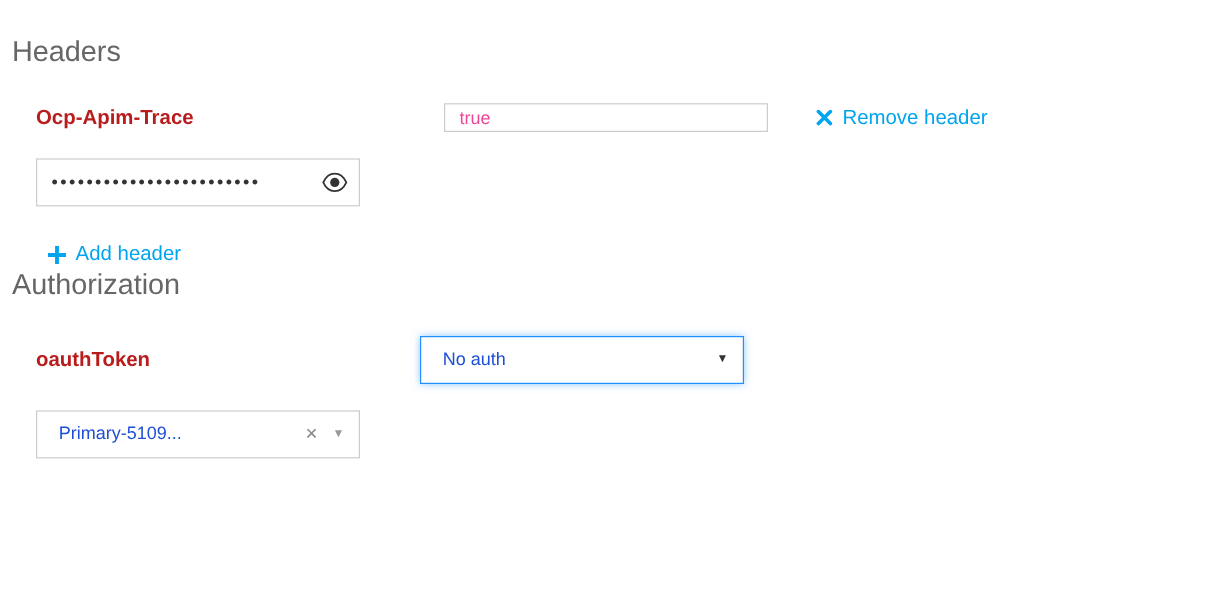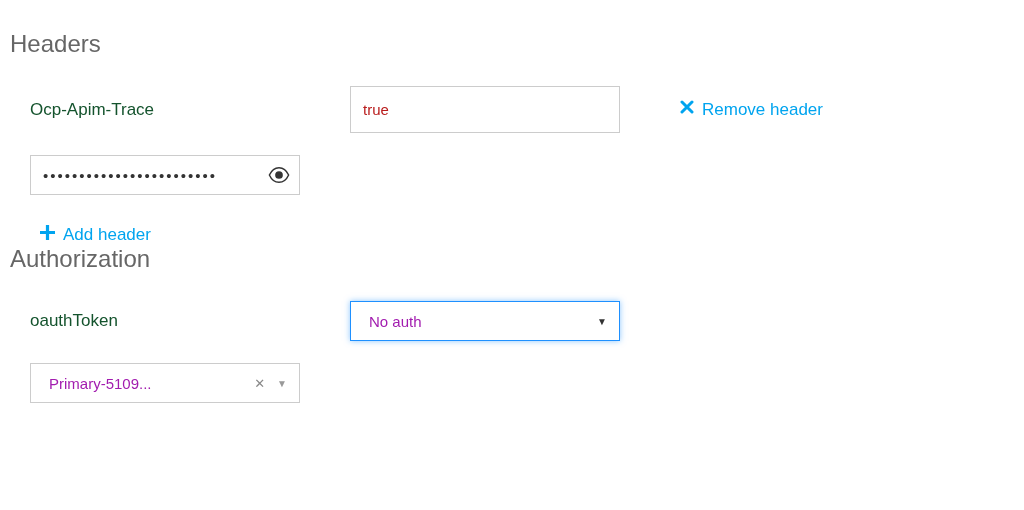--- a/index.html
+++ b/index.html
@@ -23,37 +23,38 @@
       margin-left: 0;
     }
     .row {
       display: flex;
       align-items: center;
       margin-bottom: 22px;
       margin-left: 20px;
     }
     .label {
       width: 320px;
-      font-weight: 400;
+      font-weight: 700;
       font-size: 17px;
-      color: #14532d;
+      color: #b91c1c;
     }
     .field-col {
       width: 270px;
       position: relative;
     }
     .text-input {
       width: 270px;
-      height: 47px;
+      height: 24px;
       border: 1px solid #ccc;
       padding: 0 12px;
       font-size: 15px;
-      color: #b91c1c;
+      color: #ec4899;
       outline: none;
       font-family: inherit;
+      margin-left: 20px;
     }
     .password-input {
       width: 270px;
       height: 40px;
       border: 1px solid #ccc;
       padding: 0 40px 0 12px;
       font-size: 15px;
       letter-spacing: 2px;
       color: #333;
       outline: none;
@@ -72,21 +73,21 @@
       cursor: pointer;
     }
     .action-col {
       margin-left: 60px;
     }
     .link {
       color: #00a4ef;
       font-size: 17px;
       cursor: pointer;
       display: inline-flex;
-      align-items: flex-start;
+      align-items: center;
     }
     .link .icon-slot {
       margin-right: 8px;
       display: inline-flex;
       align-items: center;
       font-weight: bold;
     }
     .add-link-row {
       margin-left: 30px;
       margin-top: 30px;
@@ -102,21 +103,21 @@
       cursor: pointer;
       position: relative;
     }
     .select-wrap.plain {
       border: 1px solid #ccc;
       box-shadow: none;
     }
     .select-text {
       flex: 1;
       font-size: 15px;
-      color: #a21caf;
+      color: #1d4ed8;
       padding-left: 6px;
       white-space: nowrap;
       overflow: hidden;
     }
     .clear-x {
       color: #888;
       font-size: 13px;
       margin-right: 12px;
       cursor: pointer;
     }

